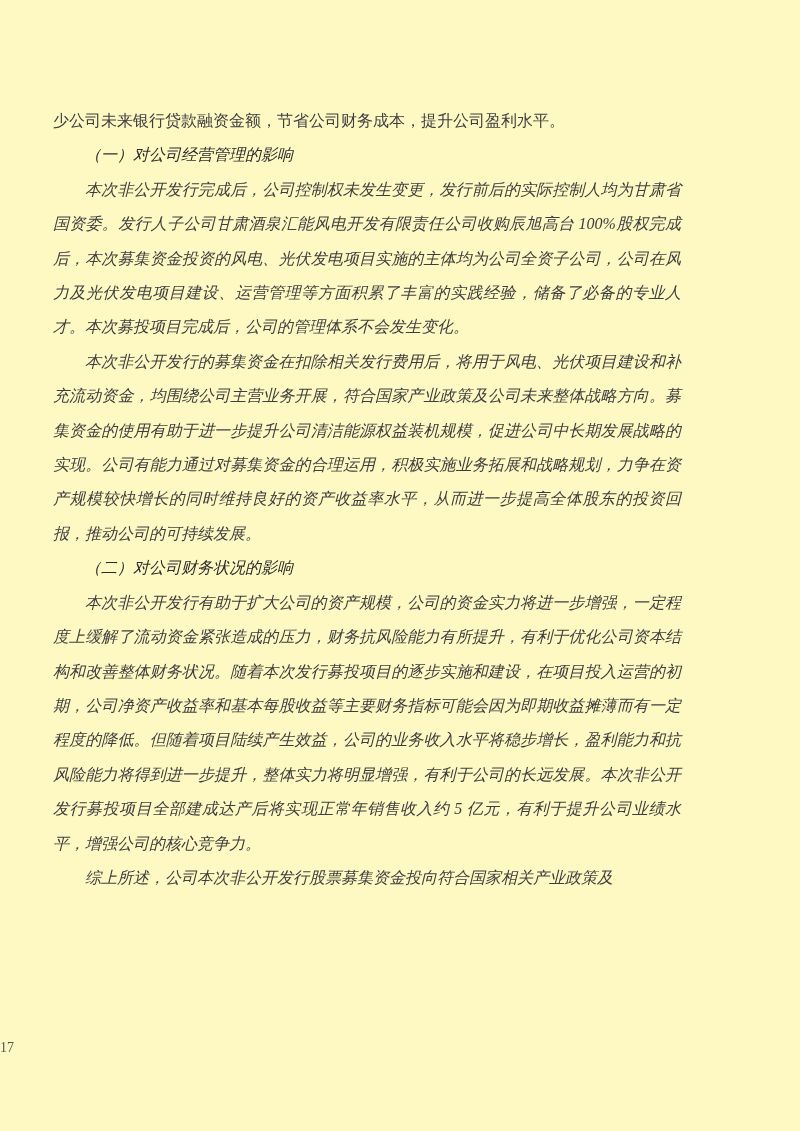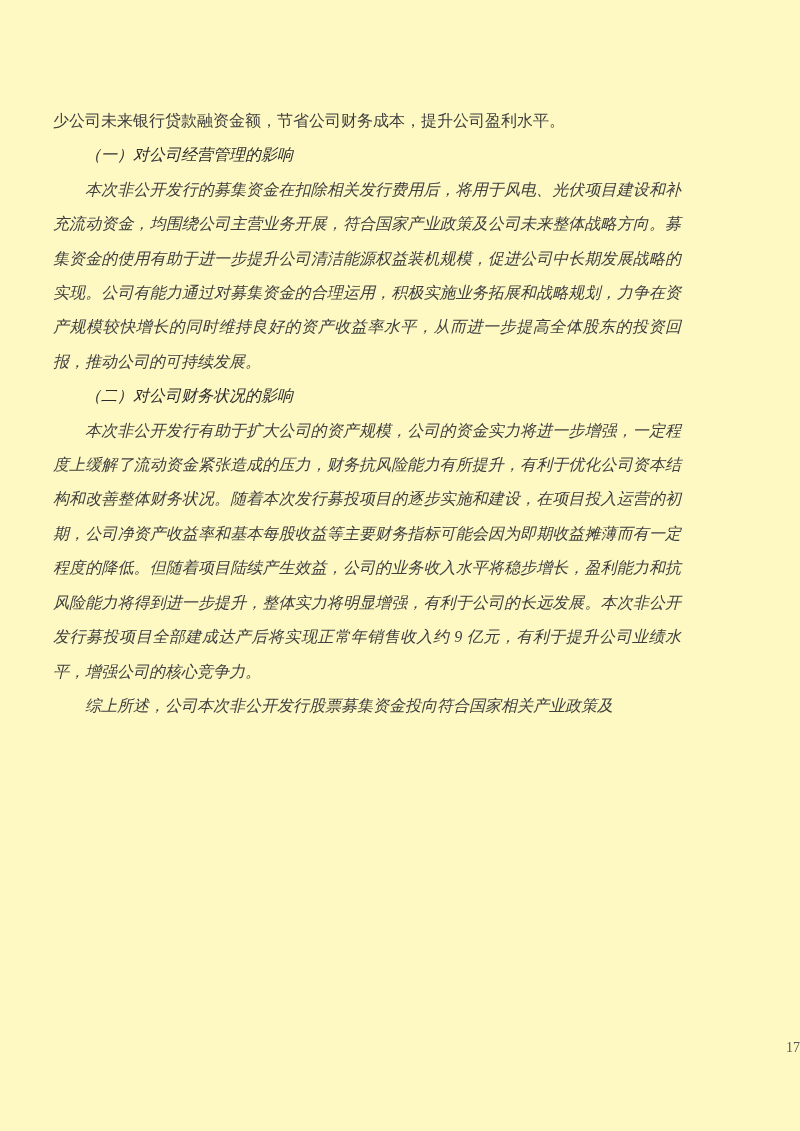--- a/index.html
+++ b/index.html
@@ -30,42 +30,43 @@
   .indent { text-indent: 2em; font-style: italic; }
   .heading {
     font-weight: bold;
     color: #2c2c2c;
   }
   .page-number {
     position: absolute;
     top: 1038px;
     left: 0;
     width: 100%;
-    text-align: right;
+    text-align: left;
     font-size: 14px;
     line-height: 20px;
     color: #555555;
     font-family: "Liberation Serif", "DejaVu Serif", serif;
   }
 </style>
 </head>
 <body>
 
 <div class="page">
 
   <p class="cont">少公司未来银行贷款融资金额，节省公司财务成本，提升公司盈利水平。</p>
 
 
   <h3 class="heading indent">（一）对公司经营管理的影响</h3>
 
+  <p class="indent">本次非公开发行完成后，公司控制权未发生变更，发行前后的实际控制人均为甘肃省国资委。发行人子公司甘肃酒泉汇能风电开发有限责任公司收购辰旭高台 100%股权完成后，本次募集资金投资的风电、光伏发电项目实施的主体均为公司全资子公司，公司在风力及光伏发电项目建设、运营管理等方面积累了丰富的实践经验，储备了必备的专业人才。本次募投项目完成后，公司的管理体系不会发生变化。</p>
 
   <p class="indent">本次非公开发行的募集资金在扣除相关发行费用后，将用于风电、光伏项目建设和补充流动资金，均围绕公司主营业务开展，符合国家产业政策及公司未来整体战略方向。募集资金的使用有助于进一步提升公司清洁能源权益装机规模，促进公司中长期发展战略的实现。公司有能力通过对募集资金的合理运用，积极实施业务拓展和战略规划，力争在资产规模较快增长的同时维持良好的资产收益率水平，从而进一步提高全体股东的投资回报，推动公司的可持续发展。</p>
 
   <h3 class="heading indent">（二）对公司财务状况的影响</h3>
 
-  <p class="indent">本次非公开发行有助于扩大公司的资产规模，公司的资金实力将进一步增强，一定程度上缓解了流动资金紧张造成的压力，财务抗风险能力有所提升，有利于优化公司资本结构和改善整体财务状况。随着本次发行募投项目的逐步实施和建设，在项目投入运营的初期，公司净资产收益率和基本每股收益等主要财务指标可能会因为即期收益摊薄而有一定程度的降低。但随着项目陆续产生效益，公司的业务收入水平将稳步增长，盈利能力和抗风险能力将得到进一步提升，整体实力将明显增强，有利于公司的长远发展。本次非公开发行募投项目全部建成达产后将实现正常年销售收入约 9 亿元，有利于提升公司业绩水平，增强公司的核心竞争力。</p>
+  <p class="indent">本次非公开发行有助于扩大公司的资产规模，公司的资金实力将进一步增强，一定程度上缓解了流动资金紧张造成的压力，财务抗风险能力有所提升，有利于优化公司资本结构和改善整体财务状况。随着本次发行募投项目的逐步实施和建设，在项目投入运营的初期，公司净资产收益率和基本每股收益等主要财务指标可能会因为即期收益摊薄而有一定程度的降低。但随着项目陆续产生效益，公司的业务收入水平将稳步增长，盈利能力和抗风险能力将得到进一步提升，整体实力将明显增强，有利于公司的长远发展。本次非公开发行募投项目全部建成达产后将实现正常年销售收入约 5 亿元，有利于提升公司业绩水平，增强公司的核心竞争力。</p>
 
 
   <p class="indent">综上所述，公司本次非公开发行股票募集资金投向符合国家相关产业政策及</p>
 
   <div class="page-number">17</div>
 
 </div>
 
 </body></html>

